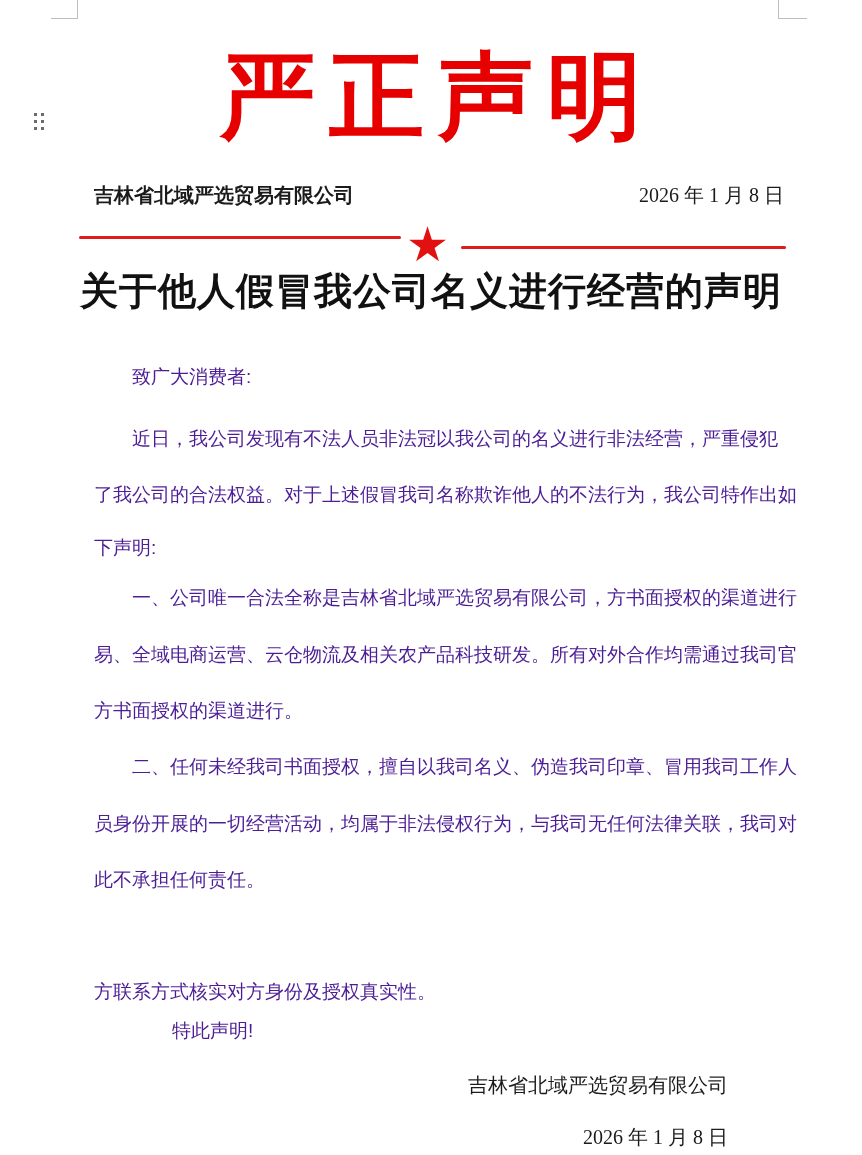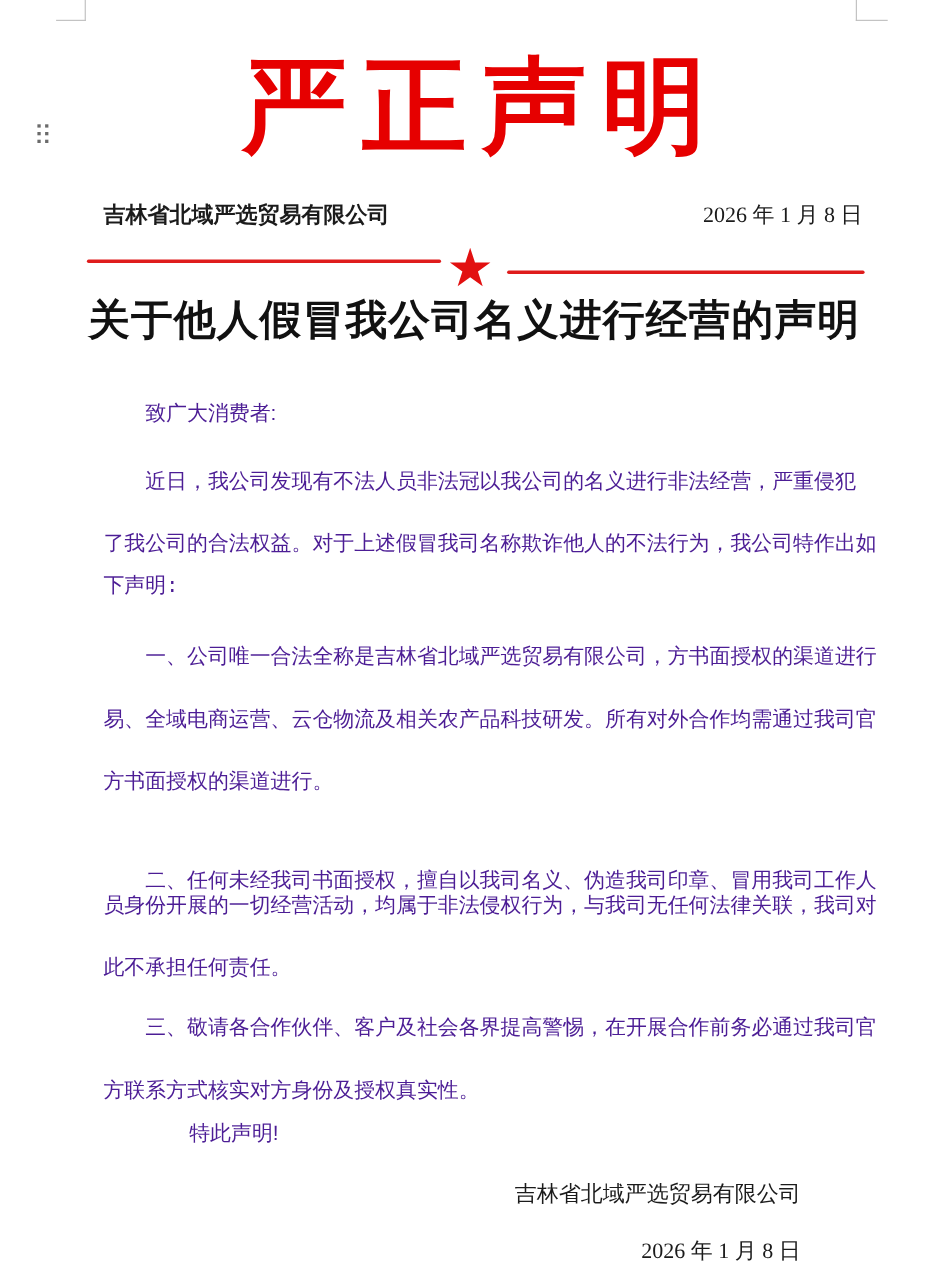--- a/index.html
+++ b/index.html
@@ -136,31 +136,30 @@
   <div class="divider-seg divider-left"></div>
   <div class="divider-star">★</div>
   <div class="divider-seg divider-right"></div>
 
   <div class="subject">关于他人假冒我公司名义进行经营的声明</div>
 
   <div class="bline" style="left:132px; top:364px;">致广大消费者:</div>
 
   <div class="bline" style="left:132px; top:426px;">近日，我公司发现有不法人员非法冠以我公司的名义进行非法经营，严重侵犯</div>
   <div class="bline" style="left:94px;  top:482px;">了我公司的合法权益。对于上述假冒我司名称欺诈他人的不法行为，我公司特作出如</div>
-  <div class="bline" style="left:94px;  top:521px;font-family:Liberation Mono, monospace;">下声明:</div>
+  <div class="bline" style="left:94px;  top:535px;">下声明:</div>
 
   <div class="bline" style="left:132px; top:585px;">一、公司唯一合法全称是吉林省北域严选贸易有限公司，方书面授权的渠道进行</div>
   <div class="bline" style="left:94px;  top:642px;">易、全域电商运营、云仓物流及相关农产品科技研发。所有对外合作均需通过我司官</div>
   <div class="bline" style="left:94px;  top:698px;">方书面授权的渠道进行。</div>
 
-  <div class="bline" style="left:132px; top:788px;">二、任何未经我司书面授权，擅自以我司名义、伪造我司印章、冒用我司工作人</div>
+  <div class="bline" style="left:132px; top:754px;">二、任何未经我司书面授权，擅自以我司名义、伪造我司印章、冒用我司工作人</div>
   <div class="bline" style="left:94px;  top:811px;">员身份开展的一切经营活动，均属于非法侵权行为，与我司无任何法律关联，我司对</div>
   <div class="bline" style="left:94px;  top:867px;">此不承担任何责任。</div>
 
-  <div class="bline" style="left:132px; top:922px;">三、敬请各合作伙伴、客户及社会各界提高警惕，在开展合作前务必通过我司官</div>
   <div class="bline" style="left:94px;  top:979px;">方联系方式核实对方身份及授权真实性。</div>
 
   <div class="bline" style="left:172px; top:1018px;">特此声明!</div>
 
   <div class="sig" style="top:1072px;">吉林省北域严选贸易有限公司</div>
   <div class="sig sig-date" style="top:1124px;">2026 年 1 月 8 日</div>
 
 </div>
 
 </body></html>

